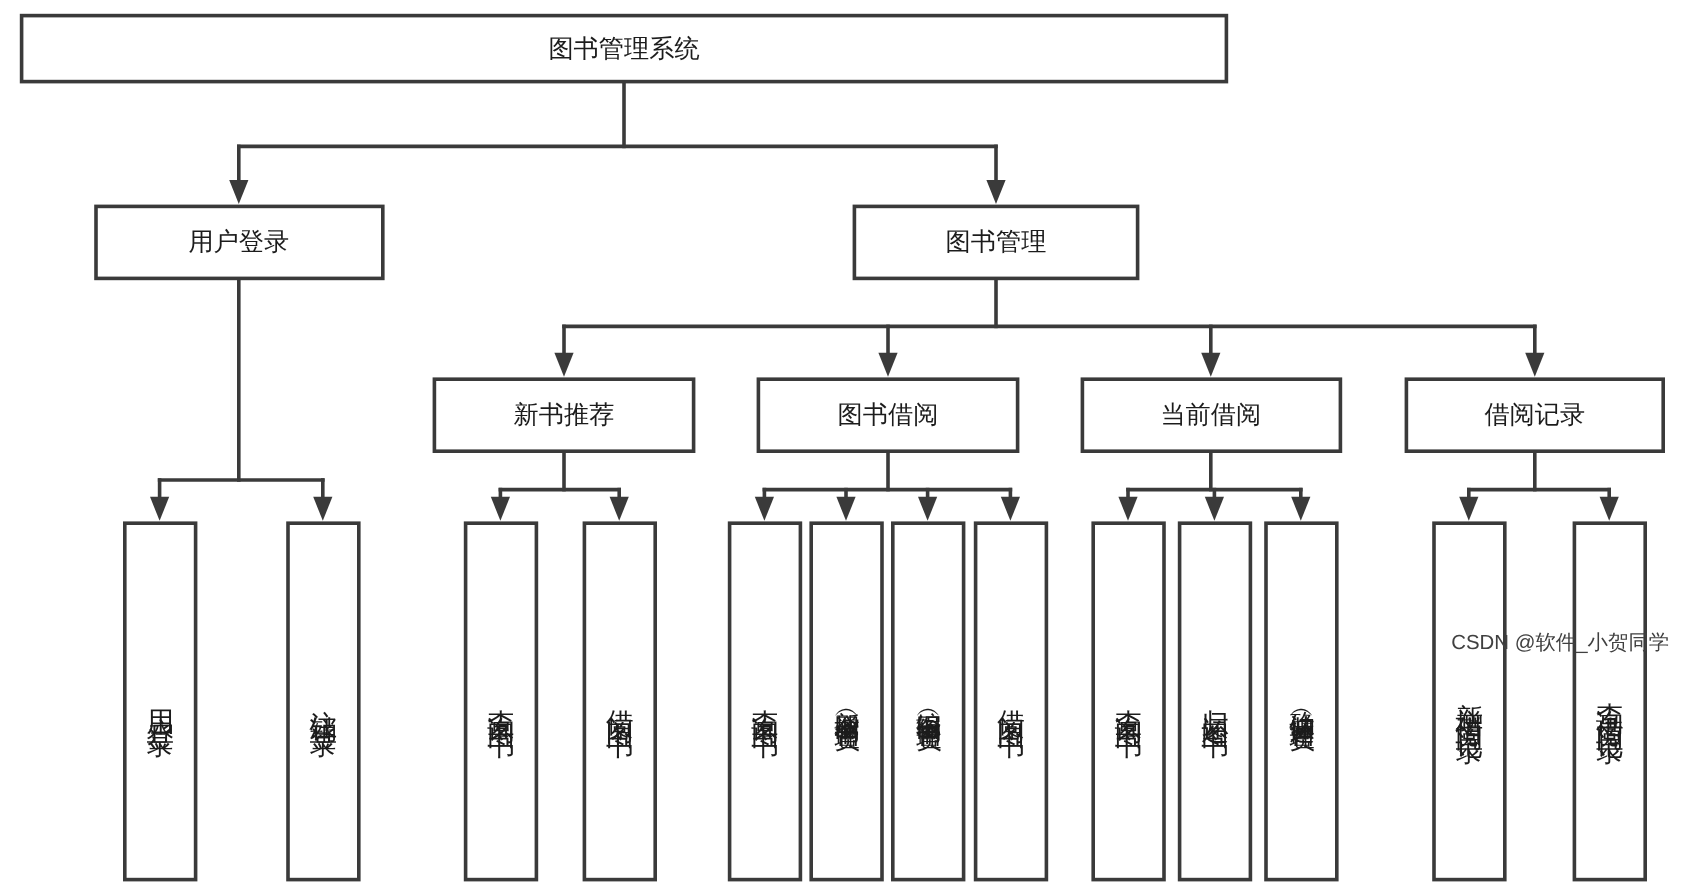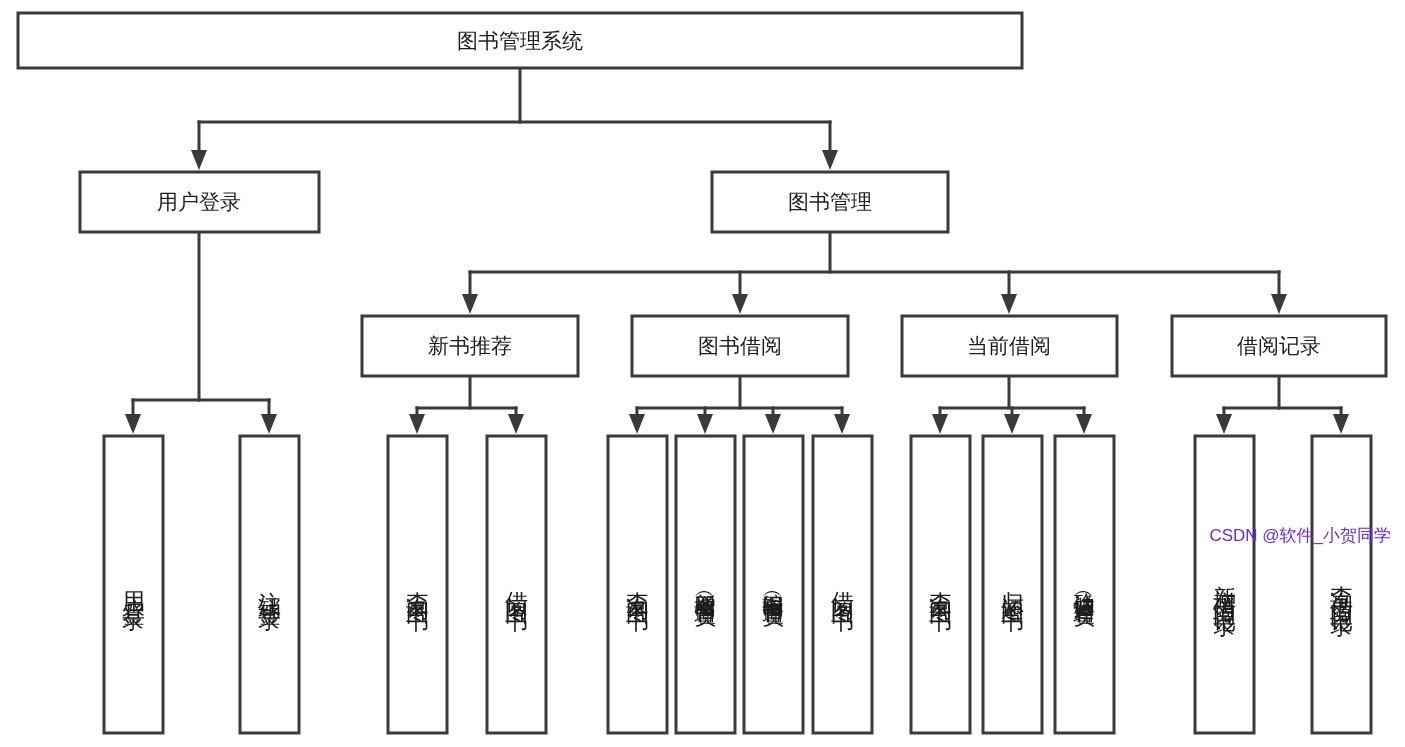--- a/index.html
+++ b/index.html
@@ -47,21 +47,21 @@
     fill: #1c1c1c;
     text-anchor: middle;
     dominant-baseline: middle;
   }
   .watermark {
     position: absolute;
     right: 14px;
     bottom: 6px;
     font-family: "Liberation Sans", "DejaVu Sans", sans-serif;
     font-size: 17px;
-    color: #6d28d9;
+    color: #404040;
     white-space: nowrap;
     user-select: none;
   }
 </style>
 </head>
 <body>
 
 <div id="diagram-root">
 
   <svg id="flow" viewBox="0 0 1405 747" xmlns="http://www.w3.org/2000/svg">

